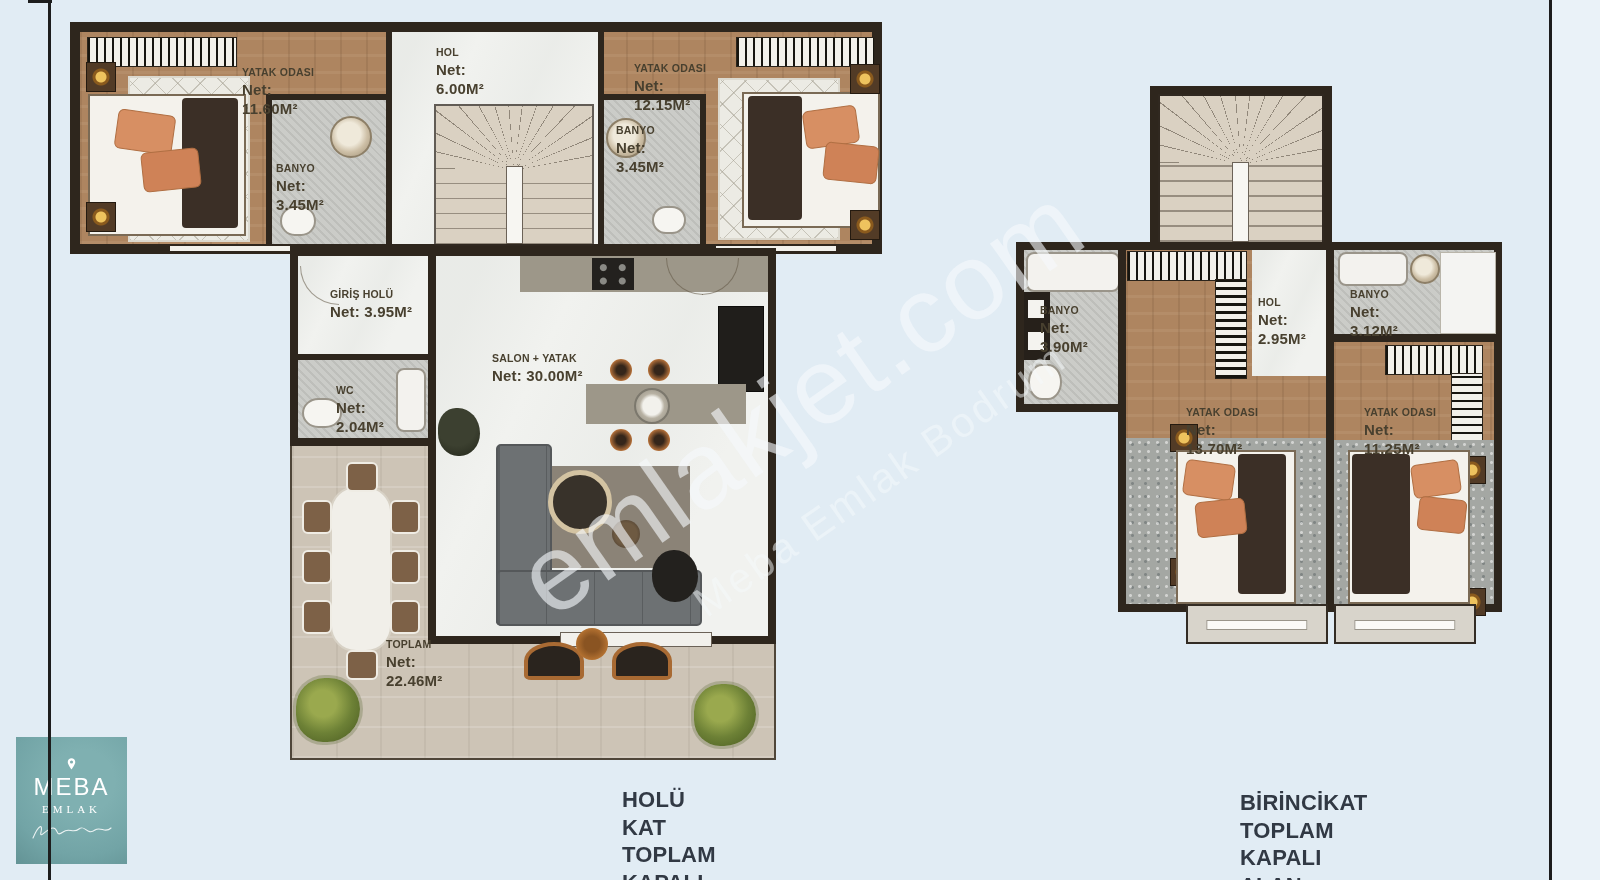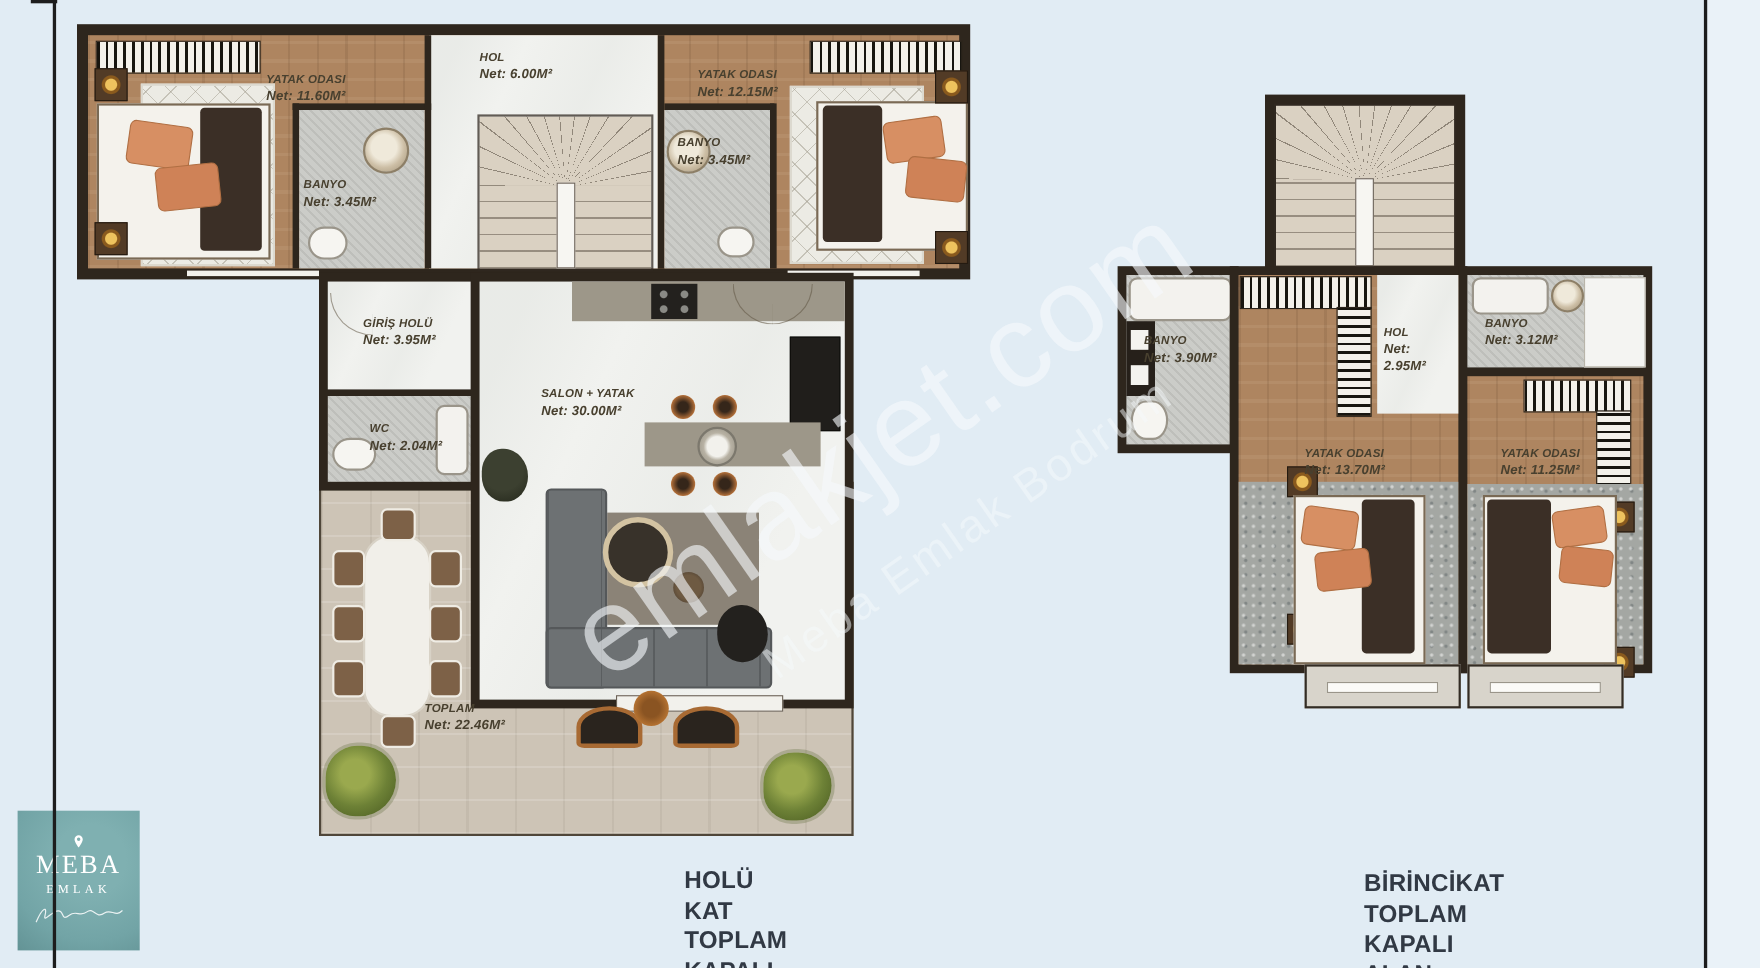--- a/index.html
+++ b/index.html
@@ -45,31 +45,31 @@
         background-image:repeating-linear-gradient(90deg,rgba(40,42,44,.28) 0 1.5px,transparent 1.5px 48px);}
   .chairBrown{position:absolute;background:#7d6147;border:2px solid #efece4;border-radius:6px;}
   .greenPlant{position:absolute;border-radius:48% 52% 55% 45%;
         background:radial-gradient(circle at 42% 40%,#9aa94e 0 25%,#6d8136 55%,#46571f 100%);
         box-shadow:0 0 0 3px rgba(70,87,31,.25);}
   .slot{position:absolute;background:#f2f1ec;}
   .winBox{position:absolute;background:#d8d4cb;border:2px solid #332c24;}
   .winBox i{position:absolute;left:50%;top:14px;transform:translateX(-50%);width:72%;height:8px;background:#fbfaf7;border:1px solid #9a958a;}
   .arc{position:absolute;border:1.6px solid rgba(95,84,67,.55);background:transparent;}
   
-  .label{position:absolute;color:#48402f;font-size:10.5px;font-weight:700;letter-spacing:.2px;line-height:1.3;z-index:30;font-style:italic;}
-  .label .a{font-size:12px;font-weight:600;display:block;}
+  .label{position:absolute;color:#48402f;font-size:10.5px;font-weight:700;letter-spacing:.2px;line-height:1.3;z-index:30;}
+  .label .a{font-size:15px;font-weight:600;display:block;}
   .caption{position:absolute;color:#313944;font-size:22px;font-weight:700;line-height:27.5px;letter-spacing:.2px;z-index:30;}
   
   .wm{position:absolute;display:flex;align-items:center;justify-content:center;transform:rotate(-35deg);
       color:rgba(246,249,251,.62);z-index:50;pointer-events:none;white-space:nowrap;}
   
   .logo{position:absolute;left:16px;top:737px;width:111px;height:127px;z-index:60;
         background:radial-gradient(circle at 60% 35%,#7fb0b1 0 30%,#72a4a6 70%,#639395 100%);
         display:flex;flex-direction:column;align-items:center;justify-content:center;color:#fff;}
-  .logo .brand{font-family:Liberation Serif, serif;font-size:24px;letter-spacing:2px;}
+  .logo .brand{font-family:Liberation Sans, sans-serif;font-size:24px;letter-spacing:2px;}
   .logo .sub{font-family:"Liberation Serif",serif;font-size:11px;letter-spacing:4px;margin-top:2px;}
   .frame{position:absolute;background:#1d1d1d;z-index:70;}
 </style>
 </head>
 <body>
 
 <div class="canvas">
 
   <div class="abs" style="left:1552px;top:0;width:48px;height:880px;background:#eaf2f8;"></div>
 

